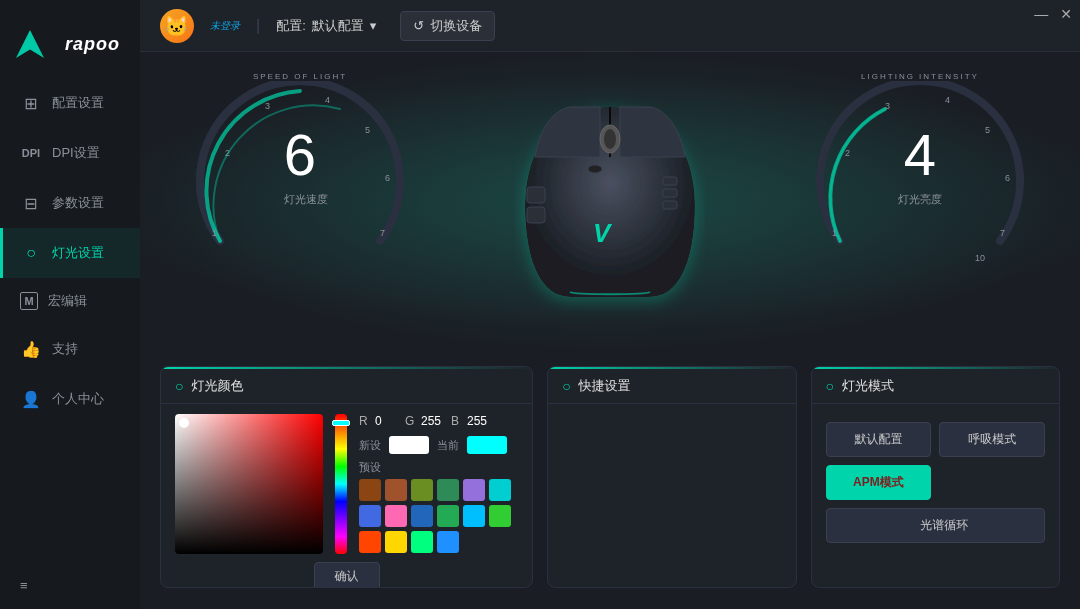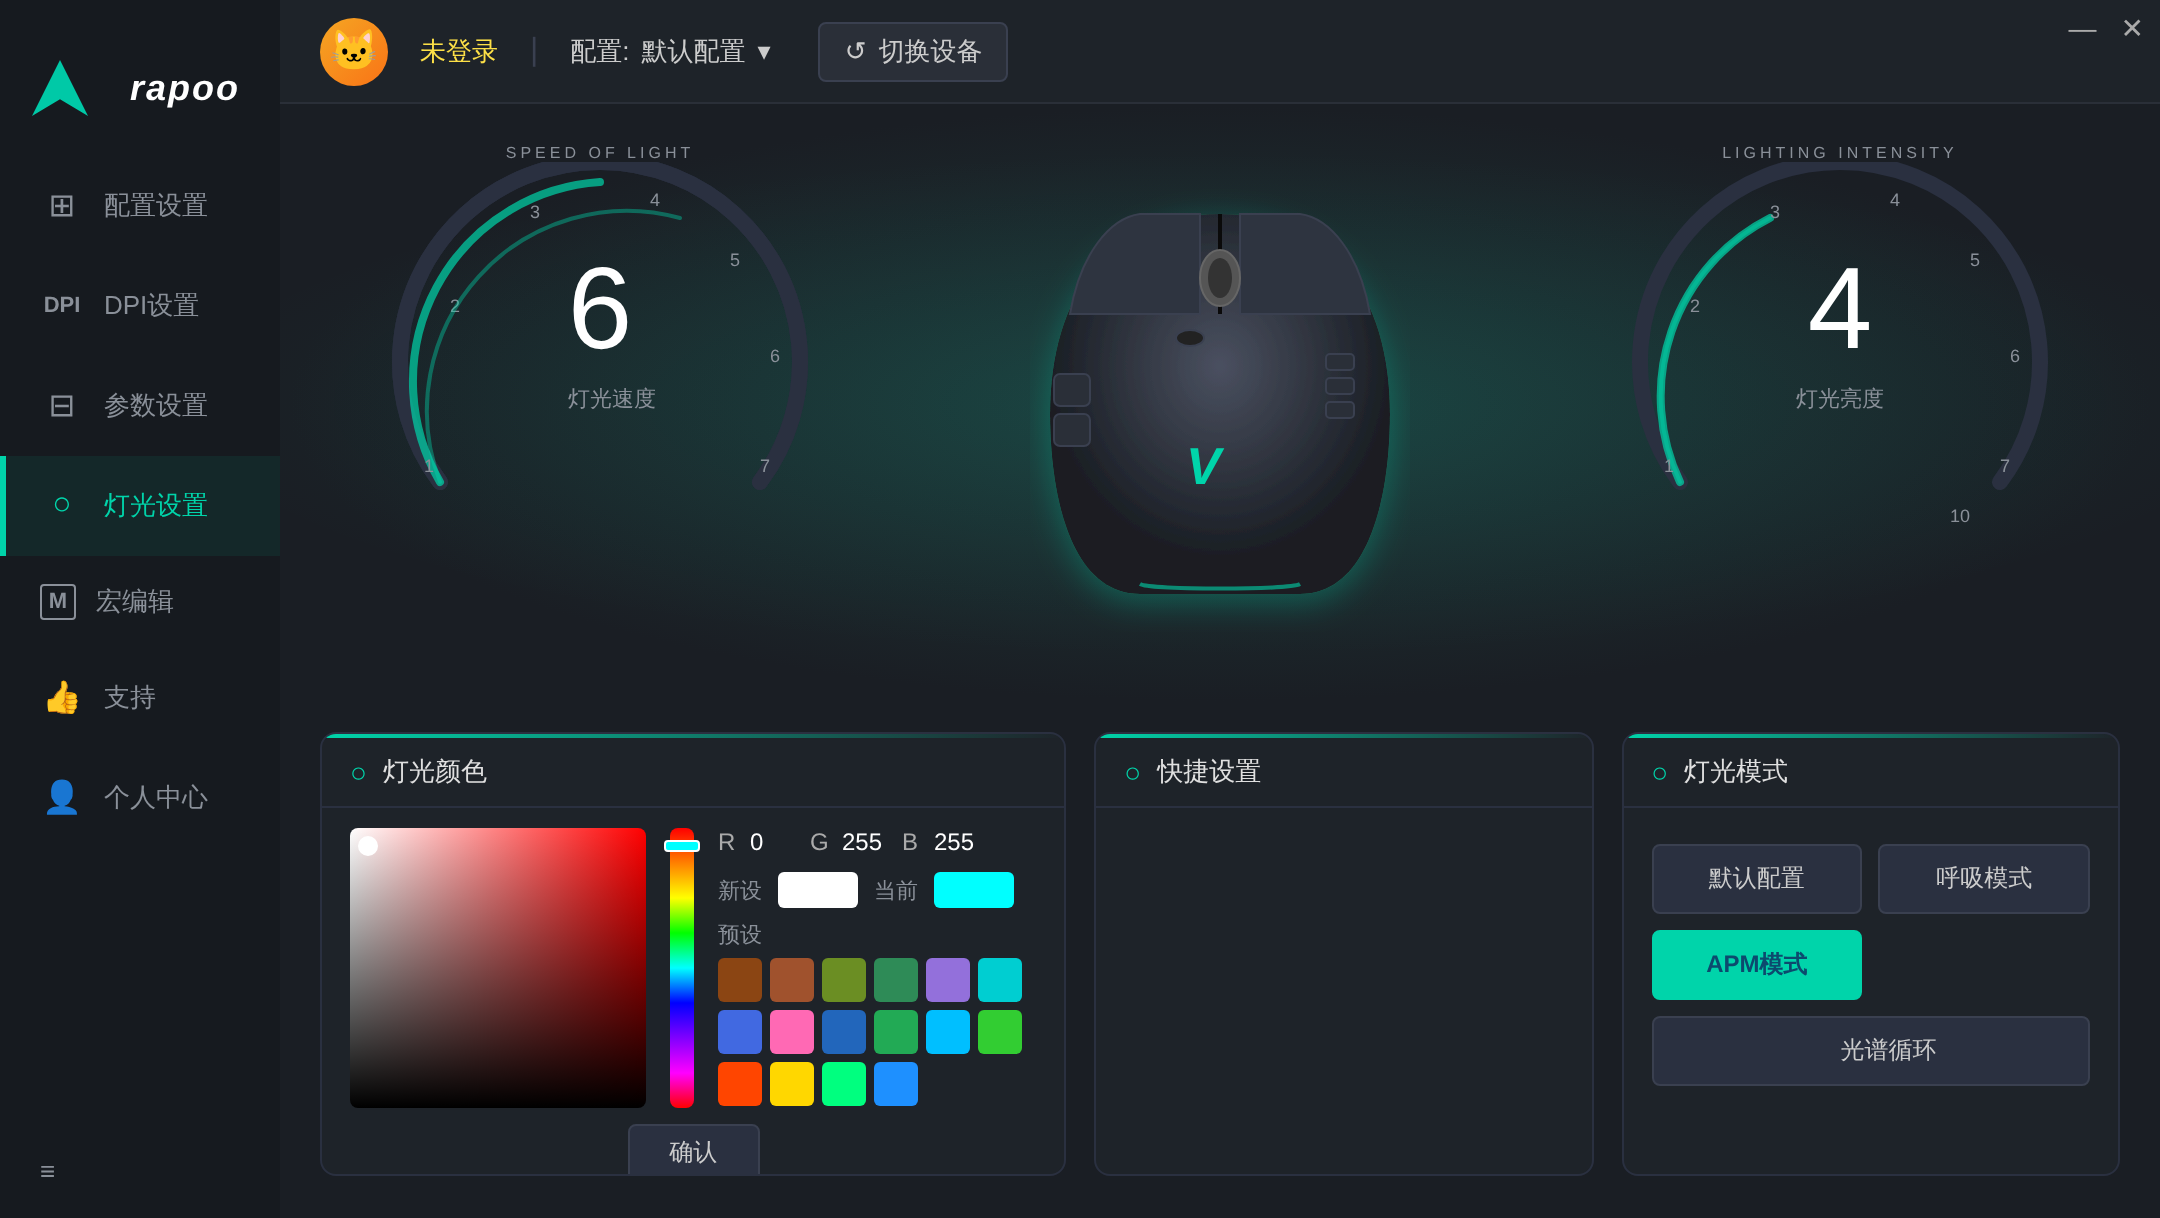--- a/index.html
+++ b/index.html
@@ -123,22 +123,23 @@
       border-bottom: 1px solid #2a2f38;
     }
     .avatar {
       width: 34px; height: 34px;
       border-radius: 50%;
       background: linear-gradient(135deg, #f5a623, #f97316);
       display: flex; align-items: center; justify-content: center;
       font-size: 18px;
     }
     .header-user {
-      color: #fde047;
-      font-size: 13px;
+      color: #0ea5e9;
+      font-size: 10px;
+      font-style: italic;
     }
     .header-divider {
       color: #3a4050;
       font-size: 16px;
     }
     .header-config {
       display: flex;
       align-items: center;
       gap: 6px;
       color: #ccc;
@@ -372,21 +373,21 @@
       border-radius: 4px;
       color: #ccc;
       font-size: 12px;
       padding: 8px 6px;
       cursor: pointer;
       text-align: center;
     }
     .mode-btn.active {
       background: #00d4aa;
       border-color: #00d4aa;
-      color: #0c4a6e;
+      color: #7f1d1d;
       font-weight: bold;
     }
     .mode-btn.full-width {
       grid-column: 1 / -1;
       padding-left: 24px;
     }
   </style>
 </head>
 <body>
 

